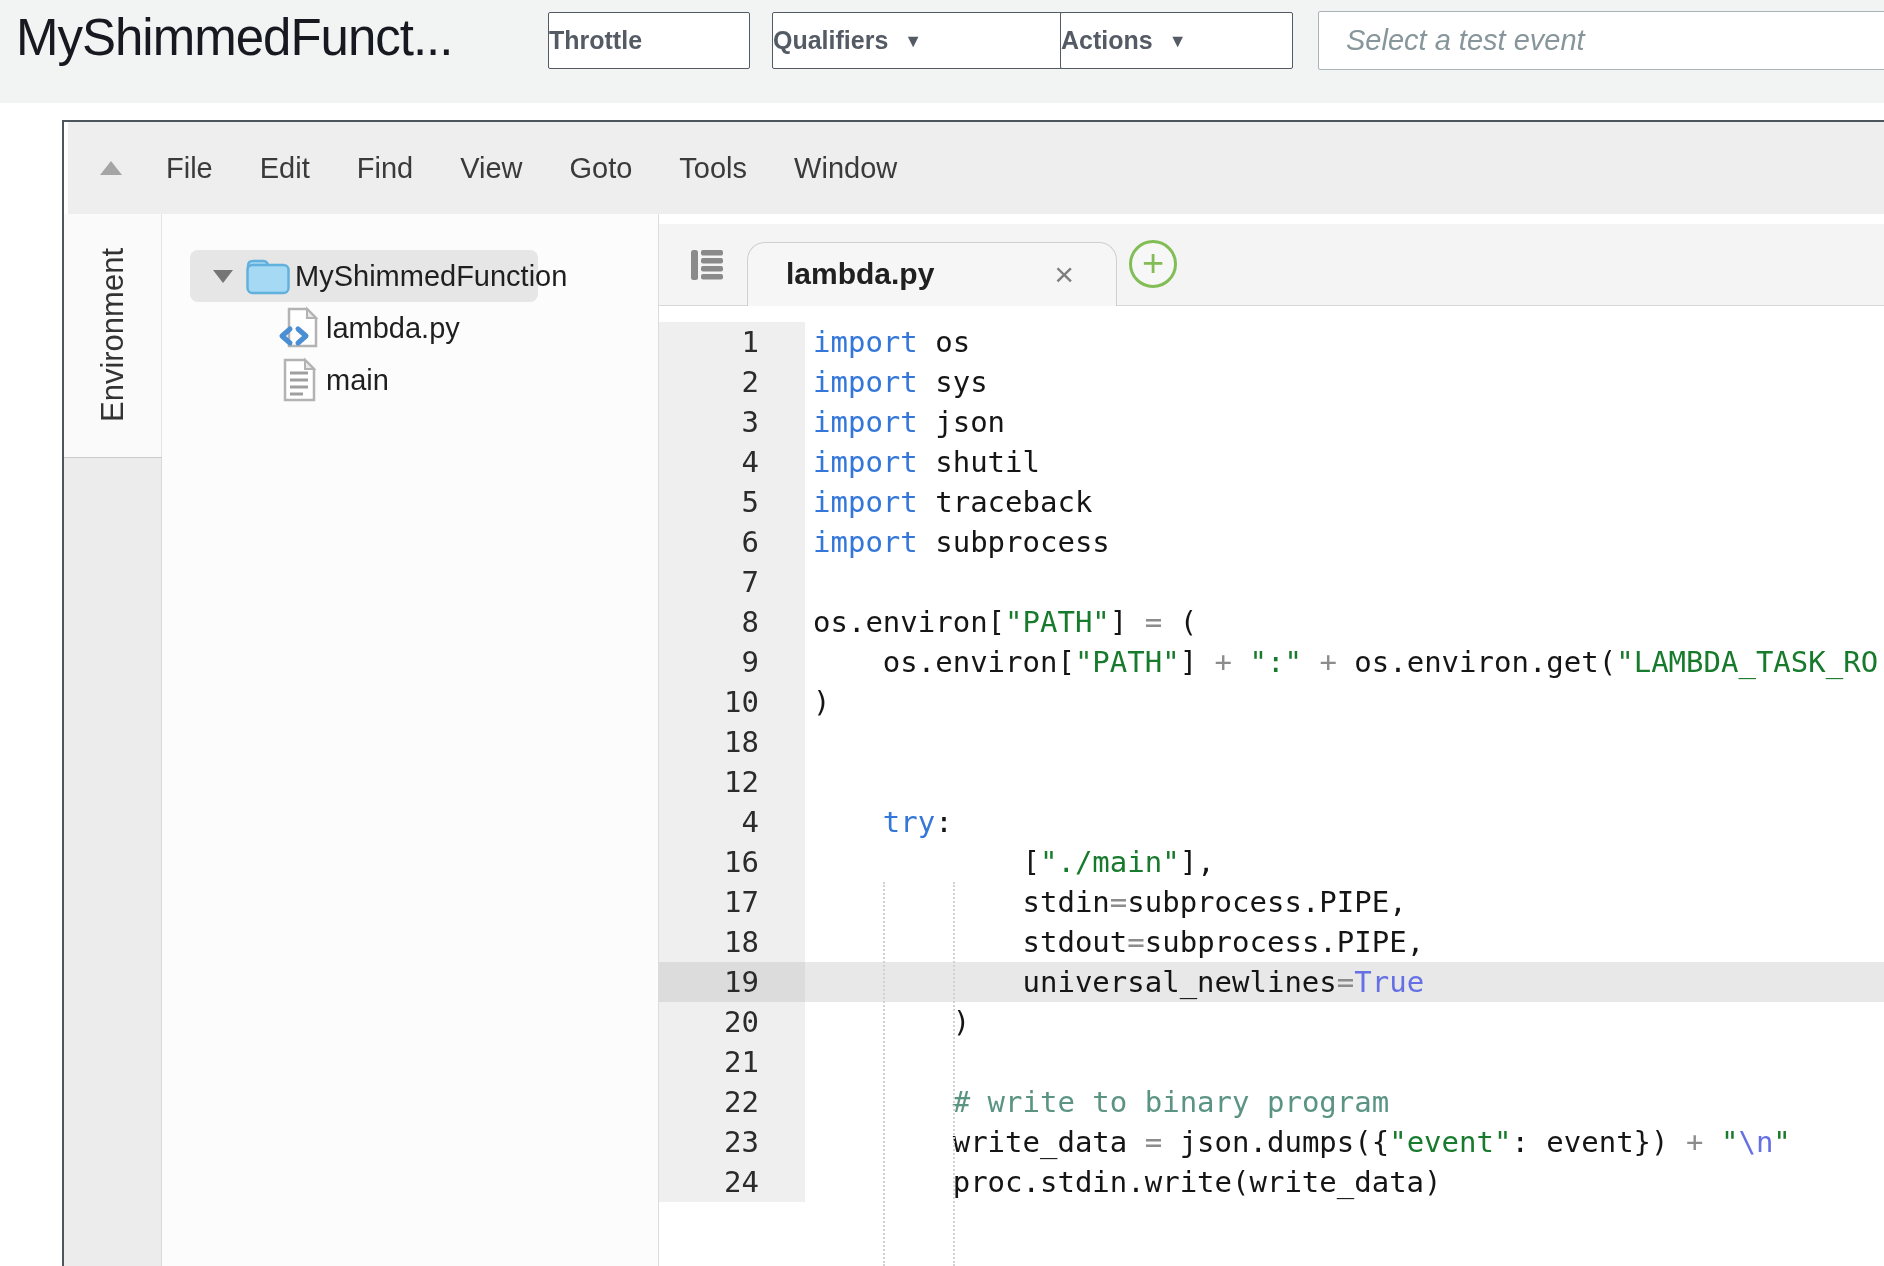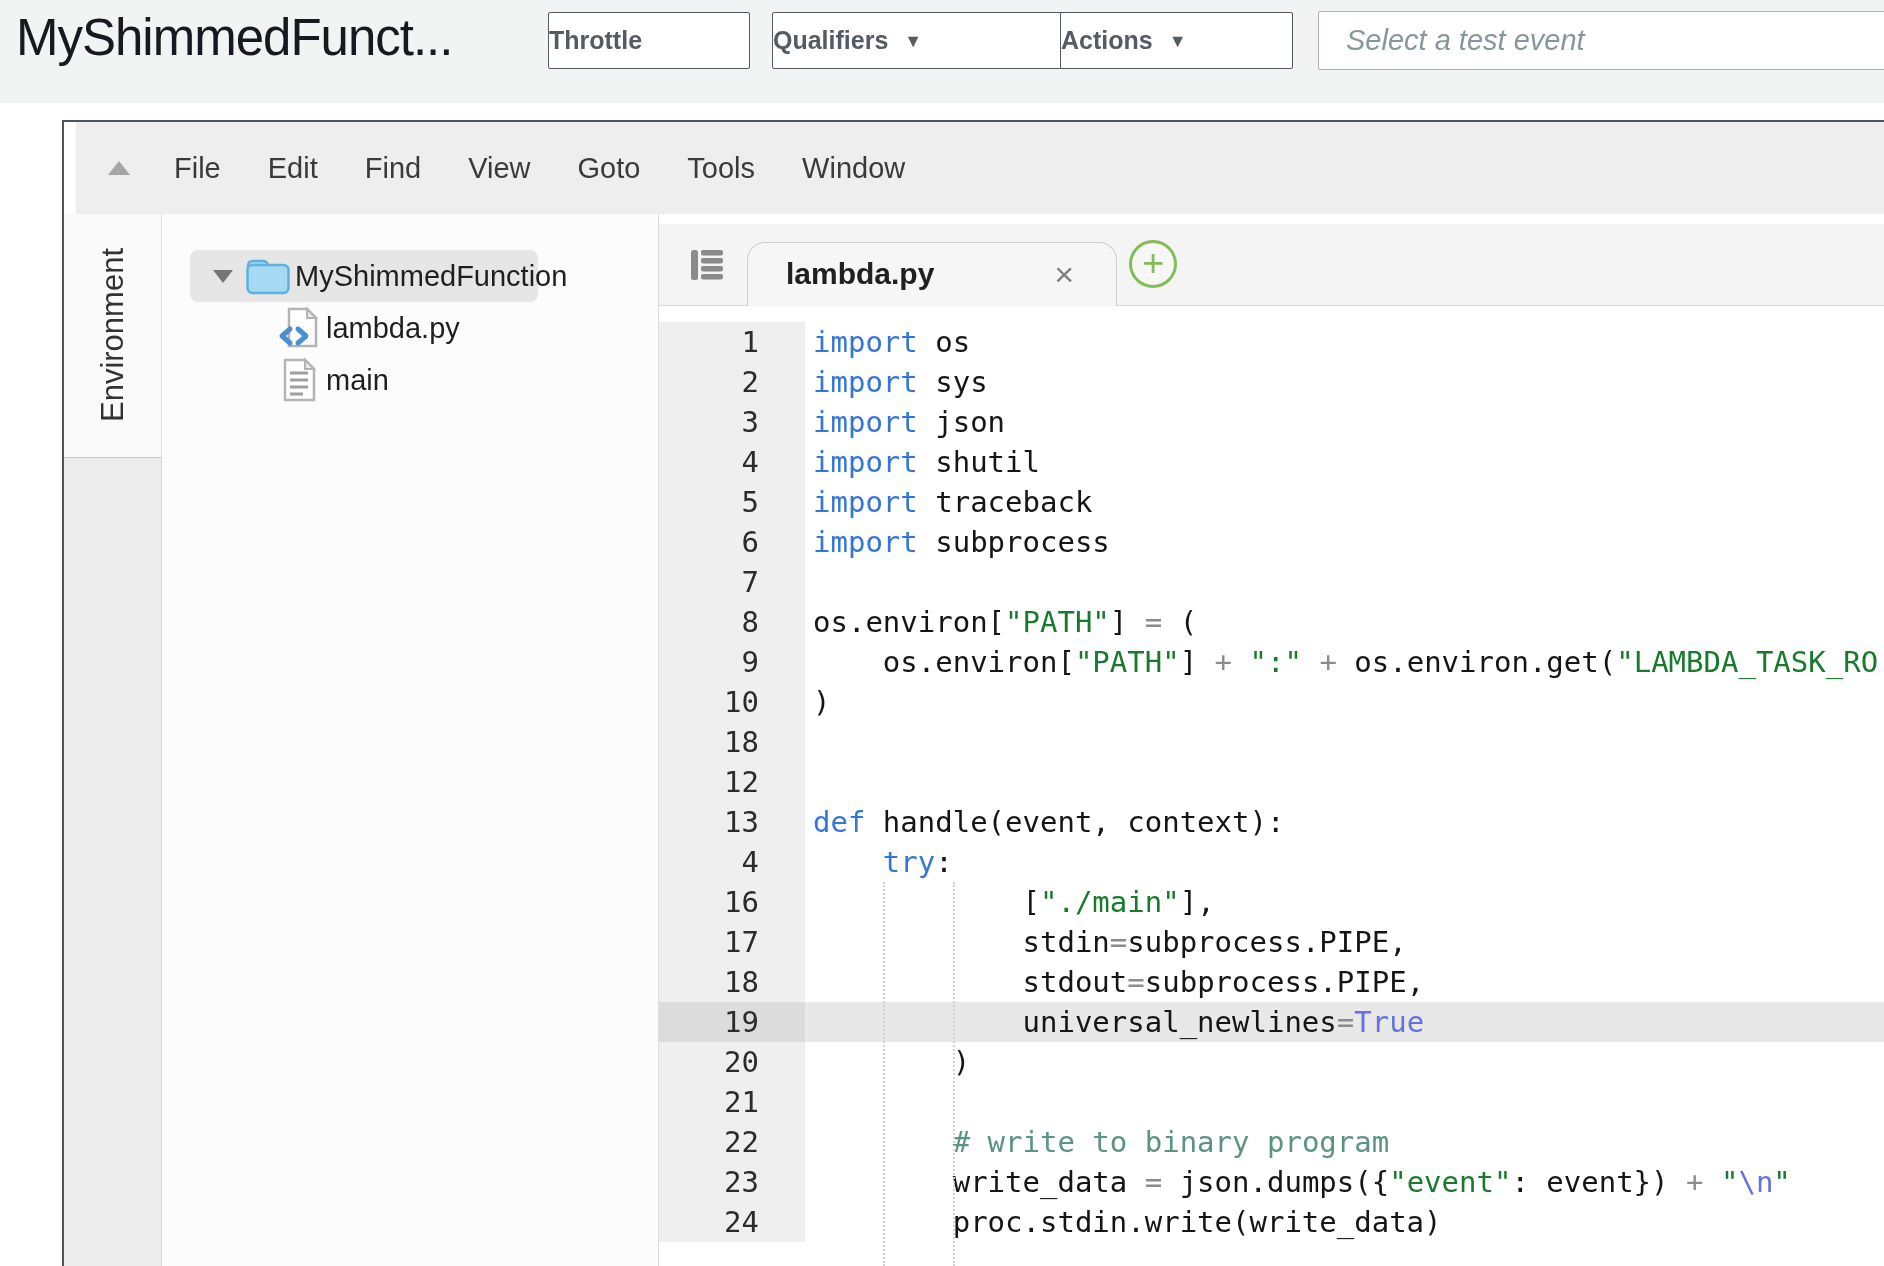--- a/index.html
+++ b/index.html
@@ -21,21 +21,21 @@
   .test-select { position:absolute; left:1318px; top:11px; width:600px; height:59px;
                  background:#fff; border:1px solid #a9b4b6; border-radius:2px;
                  display:flex; align-items:center; padding-left:27px;
                  font-size:29px; font-style:italic; color:#87969b; }
 
   
   .panel { position:absolute; left:62px; top:120px; right:0; bottom:0; background:#fff;
            border-top:2px solid #4f555c; border-left:2px solid #4f555c; }
 
   
-  .menubar { position:absolute; left:12px; right:0; top:0; height:92px; background:#eeeeee;
+  .menubar { position:absolute; left:4px; right:0; top:0; height:92px; background:#eeeeee;
              display:flex; align-items:center; padding-left:32px; }
   .collapse-tri { width:0; height:0; border-left:11px solid transparent;
                   border-right:11px solid transparent; border-bottom:14px solid #a5a5a5;
                   margin-right:44px; cursor:pointer; }
   .menu-item { font-size:29px; color:#3a3a3a; margin-right:47px; cursor:pointer; white-space:nowrap; }
 
   .panel-body { position:absolute; left:0; right:0; top:92px; bottom:0; background:#fff; }
 
   
   .env-strip { position:absolute; left:0; top:0; bottom:0; width:98px; }
@@ -209,21 +209,20 @@
           <div class="crow"><span class="ln">3</span><span class="src"><span class="tk-k">import</span><span class="tk-p"> json</span></span></div>
           <div class="crow"><span class="ln">4</span><span class="src"><span class="tk-k">import</span><span class="tk-p"> shutil</span></span></div>
           <div class="crow"><span class="ln">5</span><span class="src"><span class="tk-k">import</span><span class="tk-p"> traceback</span></span></div>
           <div class="crow"><span class="ln">6</span><span class="src"><span class="tk-k">import</span><span class="tk-p"> subprocess</span></span></div>
           <div class="crow"><span class="ln">7</span><span class="src"></span></div>
           <div class="crow"><span class="ln">8</span><span class="src"><span class="tk-p">os.environ[</span><span class="tk-s">"PATH"</span><span class="tk-p">] </span><span class="tk-o">=</span><span class="tk-p"> (</span></span></div>
           <div class="crow"><span class="ln">9</span><span class="src"><span class="tk-p">    os.environ[</span><span class="tk-s">"PATH"</span><span class="tk-p">] </span><span class="tk-o">+</span><span class="tk-p"> </span><span class="tk-s">":"</span><span class="tk-p"> </span><span class="tk-o">+</span><span class="tk-p"> os.environ.get(</span><span class="tk-s">"LAMBDA_TASK_RO</span></span></div>
           <div class="crow"><span class="ln">10</span><span class="src"><span class="tk-p">)</span></span></div>
           <div class="crow"><span class="ln">18</span><span class="src"></span></div>
           <div class="crow"><span class="ln">12</span><span class="src"></span></div>
-          <div class="crow"><span class="ln">13</span><span class="src"><span class="tk-k">def</span><span class="tk-p"> handle(event, context):</span></span></div>
           <div class="crow"><span class="ln">4</span><span class="src"><span class="tk-p">    </span><span class="tk-k">try</span><span class="tk-p">:</span></span></div>
           <div class="crow"><span class="ln">16</span><span class="src"><span class="tk-p">            [</span><span class="tk-s">"./main"</span><span class="tk-p">],</span></span></div>
           <div class="crow"><span class="ln">17</span><span class="src"><span class="tk-p">            stdin</span><span class="tk-o">=</span><span class="tk-p">subprocess.PIPE,</span></span></div>
           <div class="crow"><span class="ln">18</span><span class="src"><span class="tk-p">            stdout</span><span class="tk-o">=</span><span class="tk-p">subprocess.PIPE,</span></span></div>
           <div class="crow active"><span class="ln">19</span><span class="src"><span class="tk-p">            universal_newlines</span><span class="tk-o">=</span><span class="tk-n">True</span></span></div>
           <div class="crow"><span class="ln">20</span><span class="src"><span class="tk-p">        )</span></span></div>
           <div class="crow"><span class="ln">21</span><span class="src"></span></div>
           <div class="crow"><span class="ln">22</span><span class="src"><span class="tk-p">        </span><span class="tk-c"># write to binary program</span></span></div>
           <div class="crow"><span class="ln">23</span><span class="src"><span class="tk-p">        write_data </span><span class="tk-o">=</span><span class="tk-p"> json.dumps({</span><span class="tk-s">"event"</span><span class="tk-p">: event}) </span><span class="tk-o">+</span><span class="tk-p"> </span><span class="tk-s">"</span><span class="tk-n">\n</span><span class="tk-s">"</span></span></div>
           <div class="crow"><span class="ln">24</span><span class="src"><span class="tk-p">        proc.stdin.write(write_data)</span></span></div>

